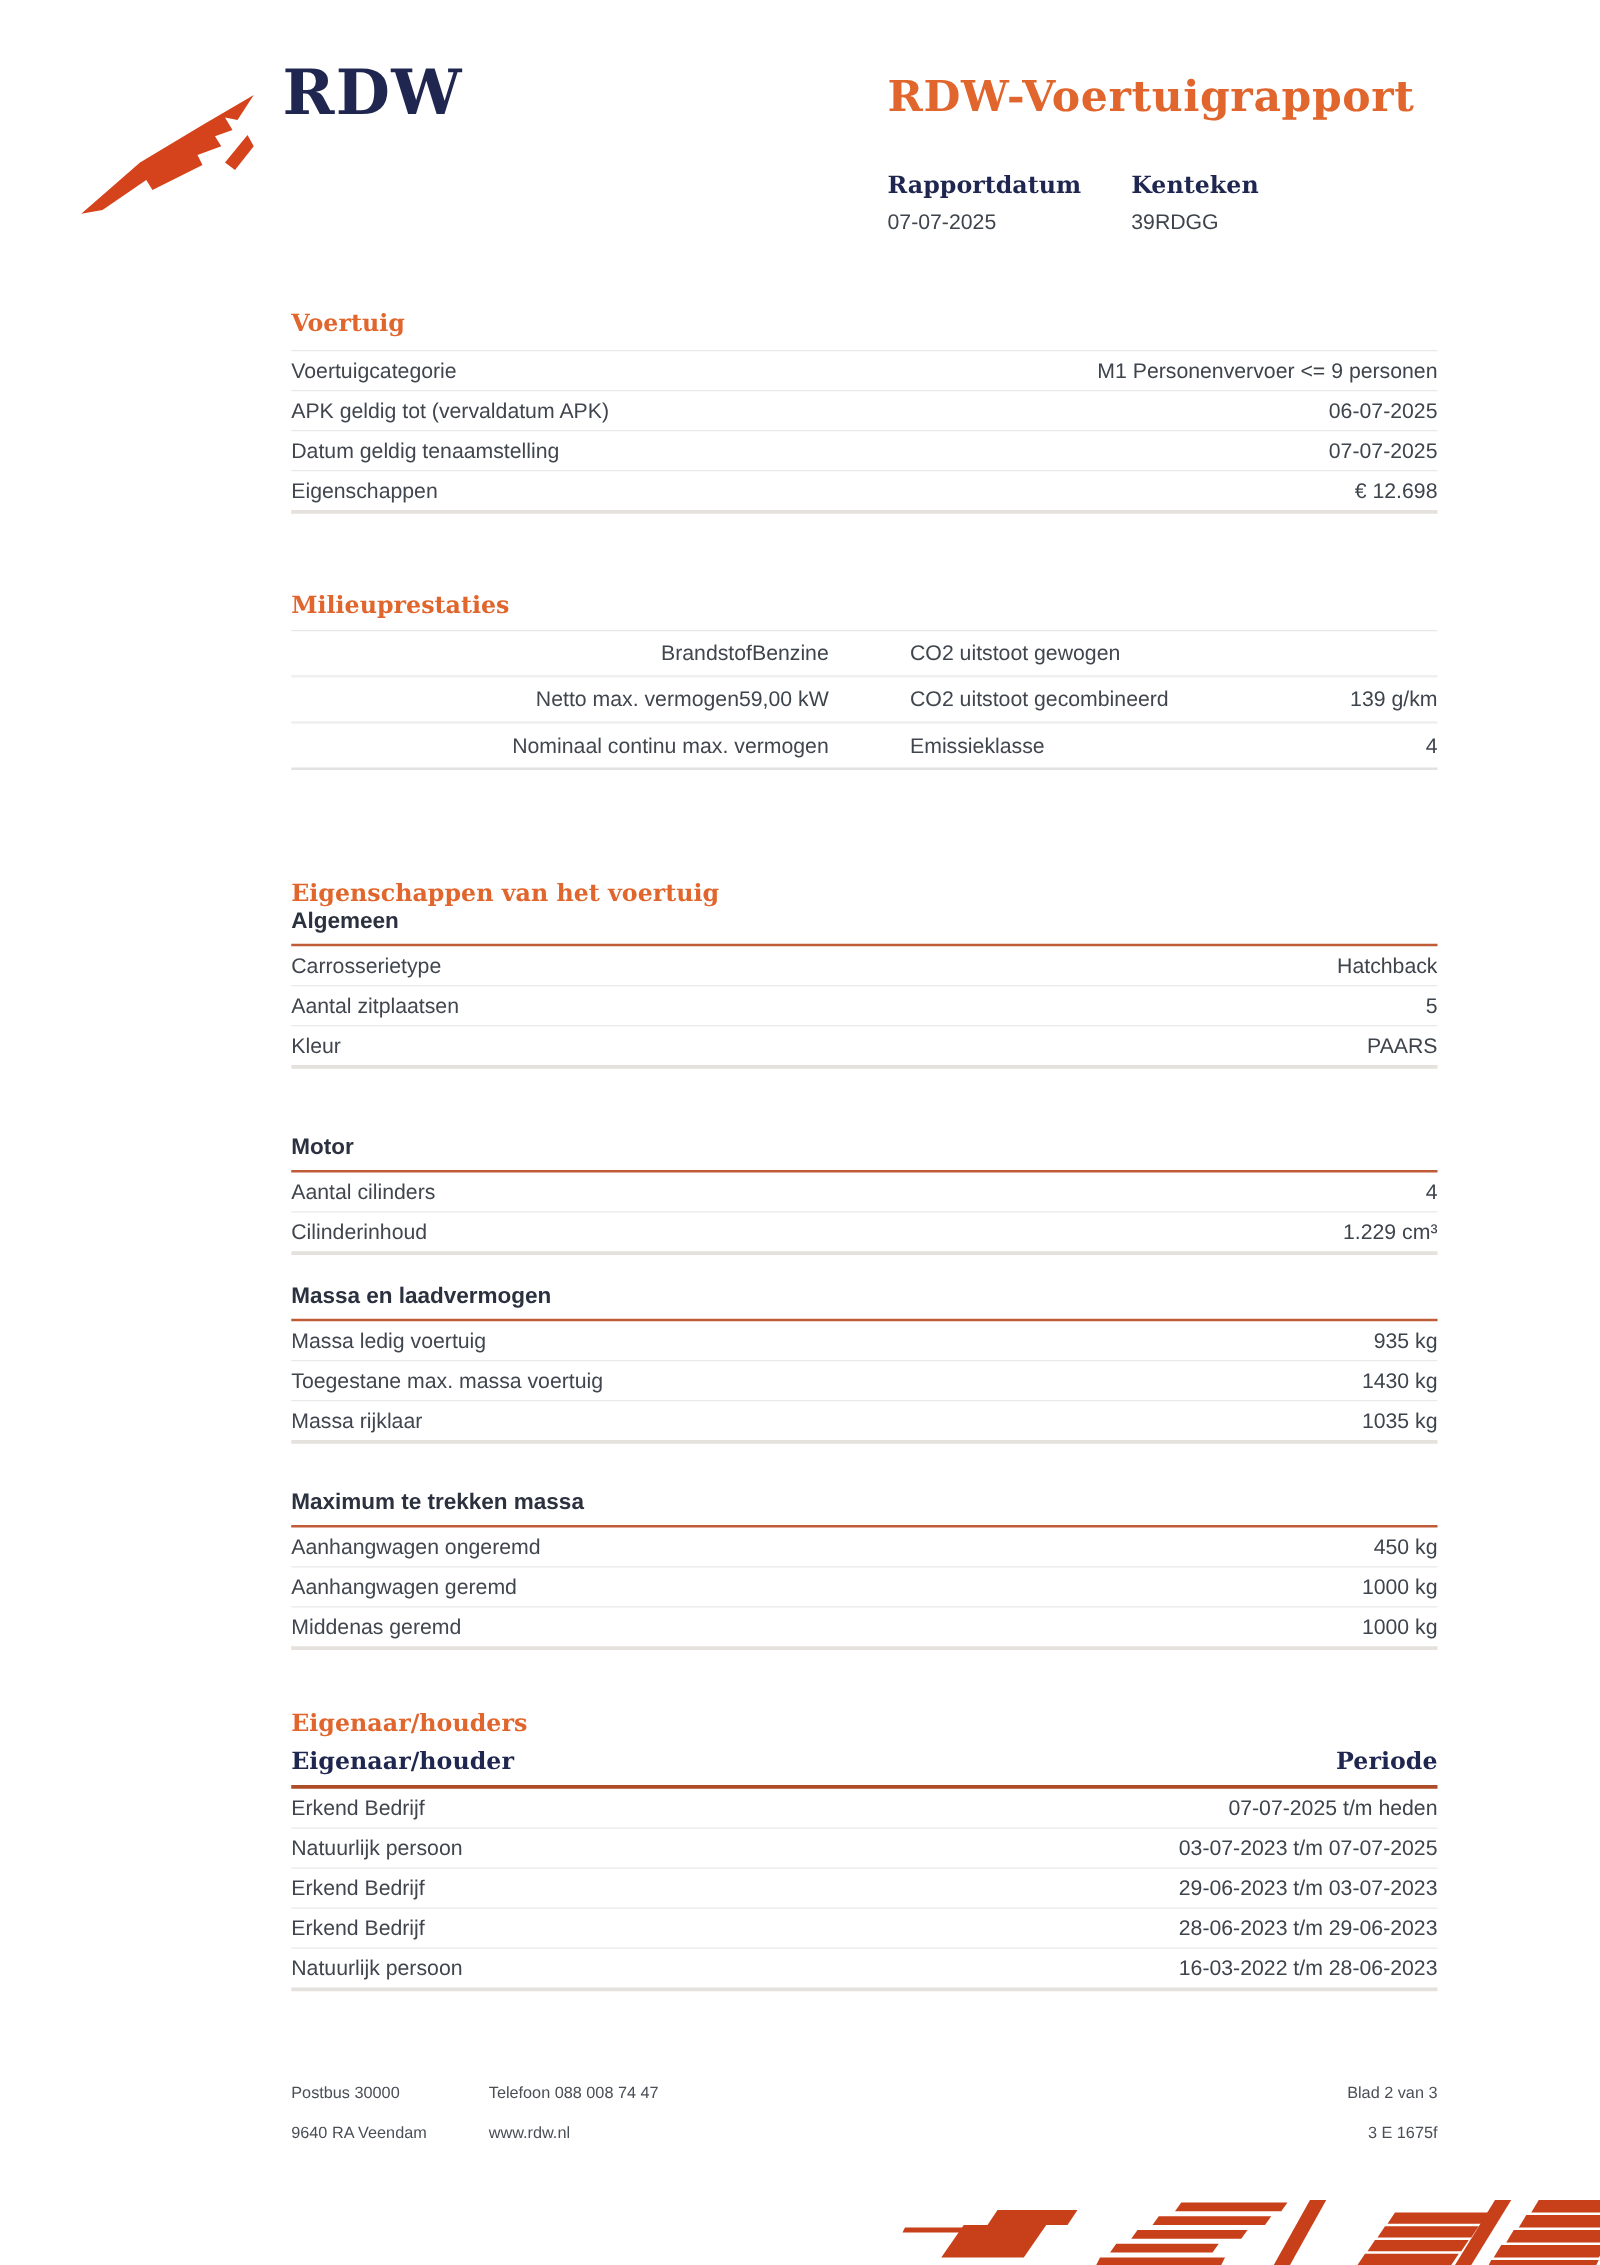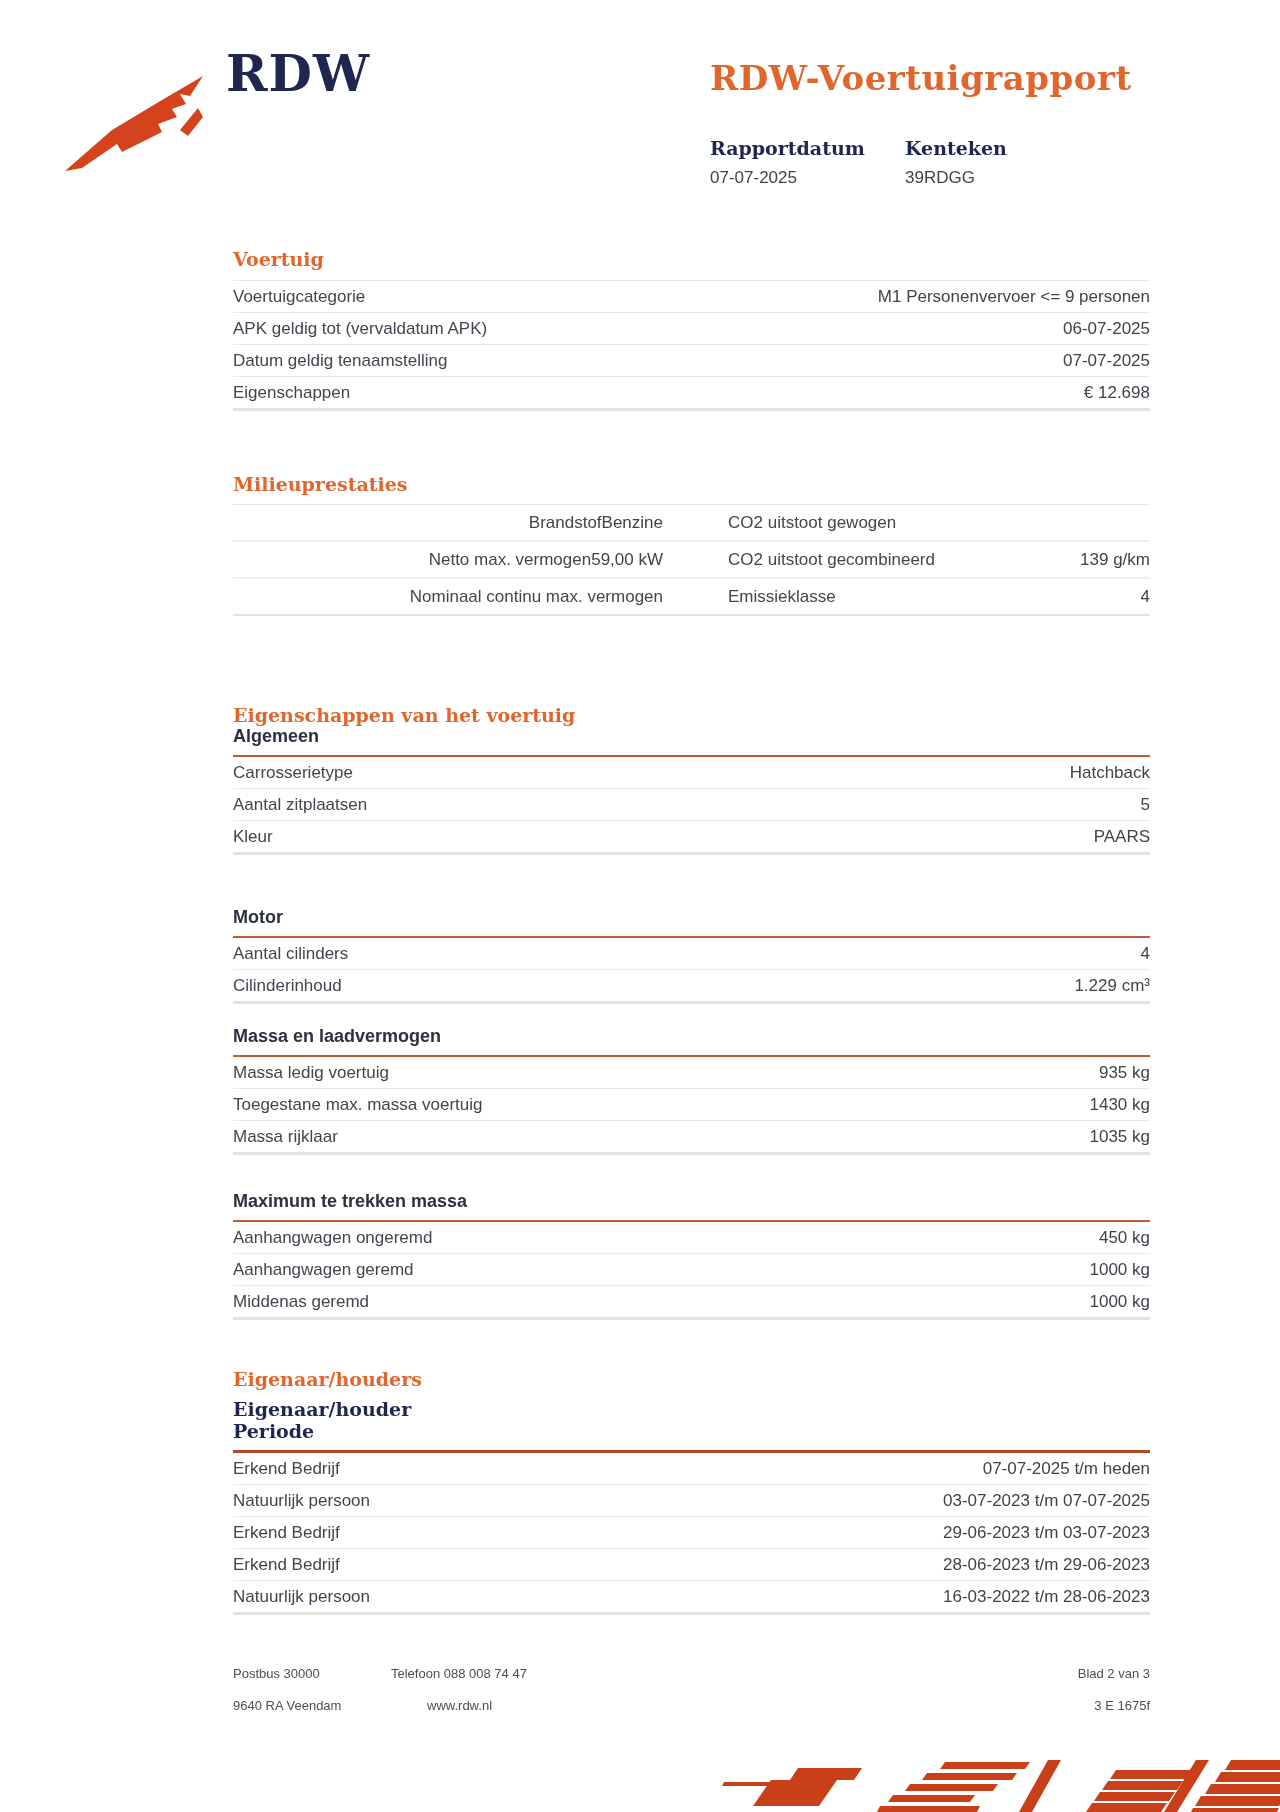--- a/index.html
+++ b/index.html
@@ -60,29 +60,29 @@
   #sec-eigenschappen .section-title { margin-top:88px; }
   .subsection { }
   .subsection.gap-lg { margin-top:52px; }
   .subsection.gap-sm { margin-top:22px; }
   .subsection.gap-md { margin-top:36px; }
 
   #sec-eigenaar { margin-top:48px; }
   .owners-head {
     display:flex; justify-content:space-between; margin-top:8px;
     padding-bottom:8px; border-bottom:3px solid #AE4C28;
-    font-family:"DejaVu Serif", serif; font-weight:700; font-size:19px; color:#1F2750;flex-direction:column;
+    font-family:"DejaVu Serif", serif; font-weight:700; font-size:19px; color:#1F2750;
   }
   .owners-table { border-bottom:3px solid #E5E2DD; }
   .owners-table .kv-row + .kv-row { border-top:1px solid #E9E9E9; }
 
   
   .footer { position:absolute; left:233px; top:1666px; width:917px; font-size:13px; color:#4A4E55; }
   .footer-row { display:flex; }
-  .footer-row + .footer-row { margin-top:17px;gap:36px; }
+  .footer-row + .footer-row { margin-top:17px; }
   .f-col1 { width:158px; }
   .f-col2 { flex:1; }
   .f-col3 { text-align:right; }
 
   
   .stripes { position:absolute; right:0; bottom:0; width:640px; height:52px; }
 </style>
 </head>
 <body>
 

